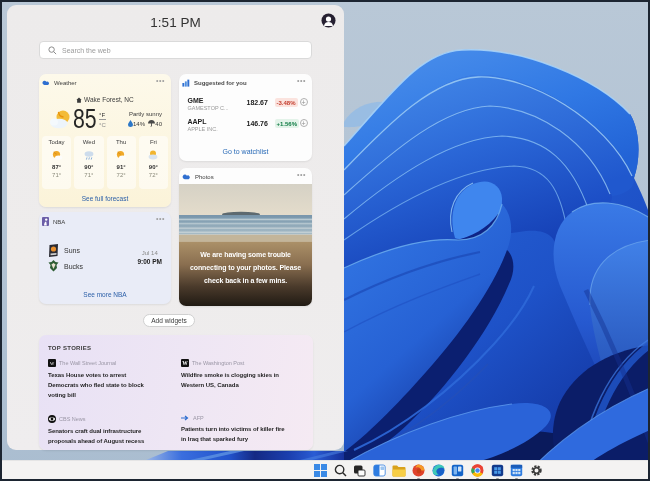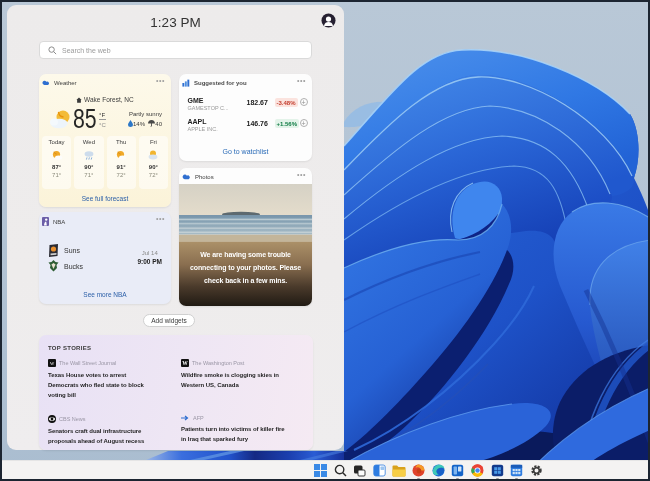--- a/index.html
+++ b/index.html
@@ -204,21 +204,21 @@
     <path d="M190,460 L230,451 L244,451 L204,460 Z" fill="#5b8fe0" opacity="0.85"></path>
     <path d="M300,460 L336,451 L348,451 L312,460 Z" fill="#4a7fe0" opacity="0.6"></path>
 
     <path d="M344,464 C400,432 462,410 512,404 C542,400 560,410 546,426 C505,466 420,477 344,480 Z" fill="#2a63d8"></path>
     <path d="M344,464 C400,432 462,410 512,404" fill="none" stroke="#5f9bee" stroke-width="1.1" opacity="0.8"></path>
     <path d="M520,481 C555,442 600,410 650,388 L650,430 C615,446 585,462 570,481 Z" fill="#2f6ade"></path>
     <path d="M520,481 C555,442 600,410 650,388" fill="none" stroke="#5f9bee" stroke-width="1.1" opacity="0.75"></path>
   </svg>
 
   <div id="panel">
-    <div id="time">1:23 PM</div>
+    <div id="time">1:51 PM</div>
     <div id="avatar">
       <svg width="15" height="15" viewBox="0 0 16 16">
         <circle cx="8" cy="8" r="7.5" fill="#262031"></circle>
         <circle cx="8" cy="6.4" r="2.8" fill="#ffffff"></circle>
         <path d="M3.2 13.8 C3.8 10.6 5.6 9.6 8 9.6 C10.4 9.6 12.2 10.6 12.8 13.8 Z" fill="#ffffff"></path>
       </svg>
     </div>
     <div id="search">
       <svg width="9" height="9" viewBox="0 0 10 10">
           <circle cx="4" cy="4" r="3" fill="none" stroke="#8a8a8a" stroke-width="1.1"></circle>

